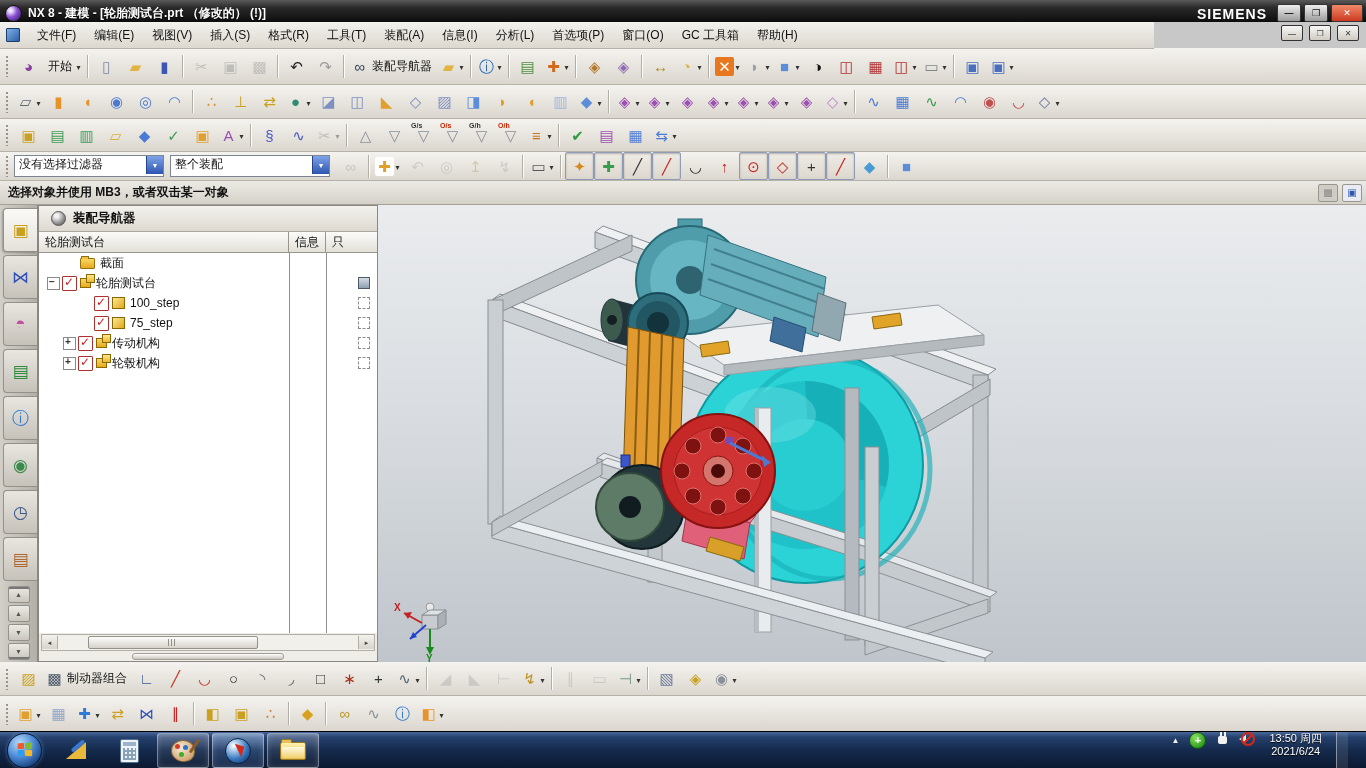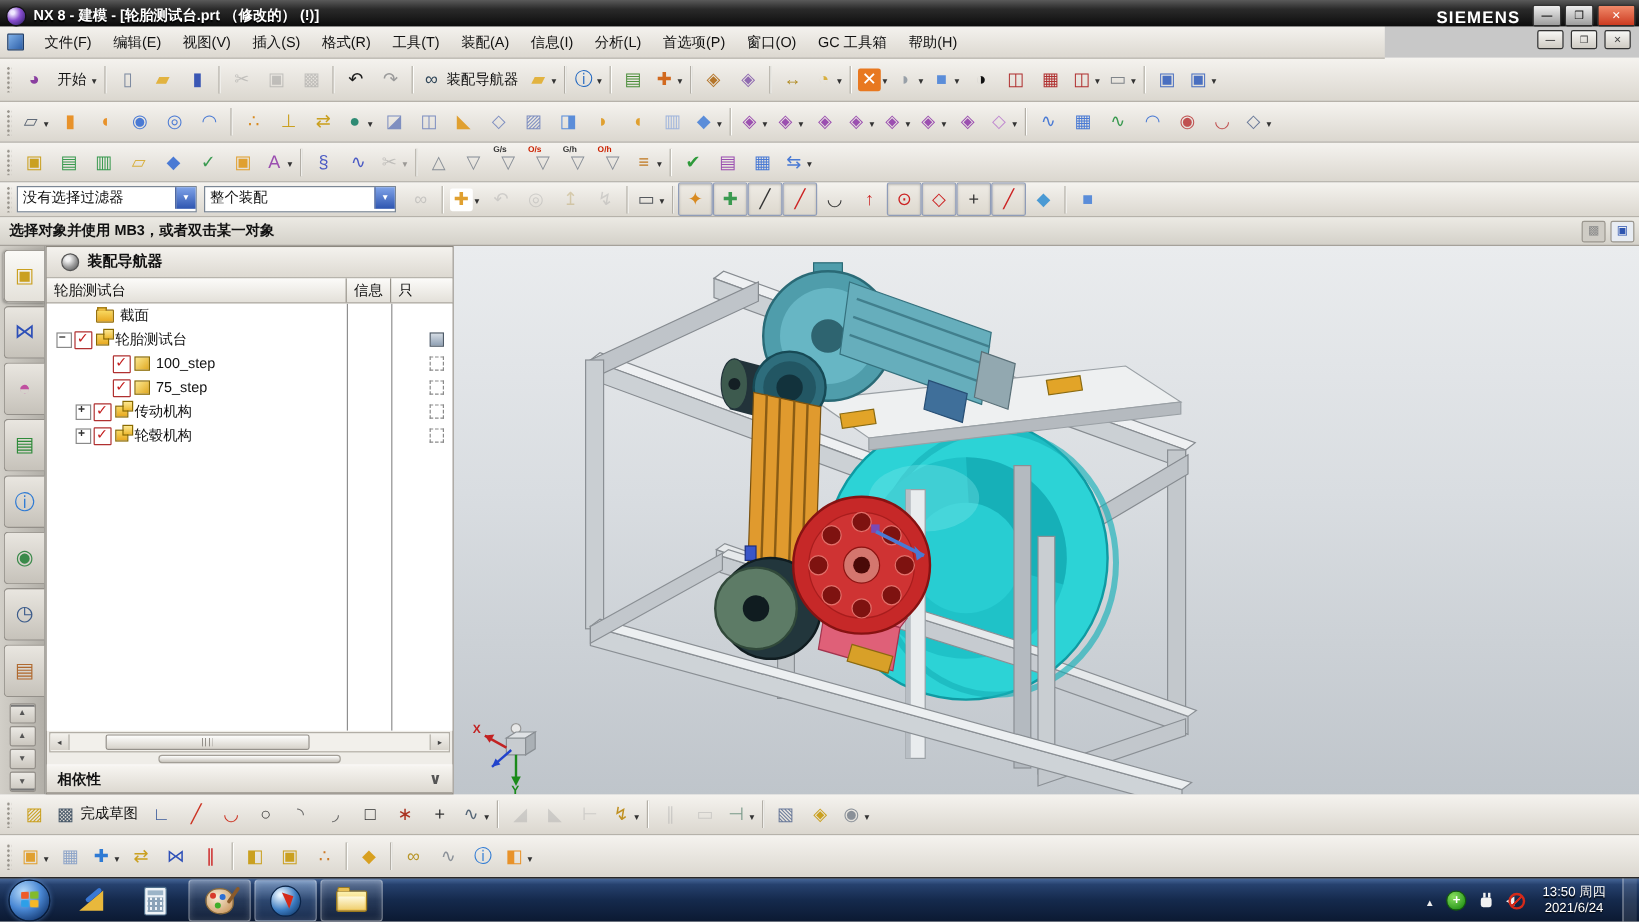--- a/index.html
+++ b/index.html
@@ -152,21 +152,21 @@
   .i-paint::before{content:"";position:absolute;left:3px;top:3px;width:5px;height:5px;border-radius:50%;background:#d83a2a;
     box-shadow:8px 1px 0 #2d6fd4,4px 8px 0 #3fae2a}
   .i-paint::after{content:"";position:absolute;right:-2px;top:-3px;width:3px;height:16px;background:#8a5a2a;transform:rotate(35deg);border-radius:2px}
   .i-nx{width:24px;height:24px;border-radius:50%;background:radial-gradient(circle at 32% 28%,#eaf5ff 5%,#3a7ac0 55%,#123a6a 90%);
     border:1px solid #0a2448;position:relative}
   .i-nx::after{content:"";position:absolute;left:7px;top:6px;width:0;height:0;
     border-top:11px solid #d42a1a;border-left:10px solid transparent;transform:rotate(18deg)}
   .i-folder{width:24px;height:16px;background:linear-gradient(#fdf2b0,#e8b948);border:1px solid #9a7a20;border-radius:2px;position:relative}
   .i-folder::before{content:"";position:absolute;top:-4px;left:0;width:9px;height:3px;background:#e8c055;border:1px solid #9a7a20;border-bottom:none;border-radius:2px 2px 0 0}
   .i-folder::after{content:"";position:absolute;left:1px;top:4px;right:1px;bottom:1px;background:linear-gradient(#fefae0,#f0d070);border-radius:1px}
-  .tray{margin-left:auto;display:flex;align-items:center;gap:10px;color:#fff;padding-right:2px}
+  .tray{margin-left:auto;display:flex;align-items:flex-start;gap:10px;color:#fff;padding-right:18px}
   .tr-arrow::before{content:"▲";font-size:8px;color:#eee}
   .tr-green{width:15px;height:15px;border-radius:50%;background:radial-gradient(circle at 35% 30%,#8ae060,#2d9a1e 75%);
     border:1px solid #145a0c;display:flex;align-items:center;justify-content:center}
   .tr-green::before{content:"+";color:#fff;font-size:11px;font-weight:bold;line-height:1}
   .tr-plug{width:13px;height:13px;position:relative}
   .tr-plug::before{content:"";position:absolute;left:2px;top:4px;width:9px;height:8px;background:#f2f2f2;border-radius:2px}
   .tr-plug::after{content:"";position:absolute;left:4px;top:0;width:2px;height:4px;background:#f2f2f2;box-shadow:4px 0 0 #f2f2f2}
   .tr-vol{width:16px;height:14px;position:relative}
   .tr-vol::before{content:"";position:absolute;left:0;top:4px;width:0;height:0;
     border-top:4px solid transparent;border-bottom:4px solid transparent;border-right:7px solid #eee;margin-top:-1px}
@@ -924,24 +924,20 @@
     <div class="hscroll">
       <span class="harrow left"></span>
       <span class="hthumb"></span>
       <span class="harrow right"></span>
     </div>
     <div class="splitter">
         <i></i>
       </div>
     <div>
 
-        <div class="acc">
-          <span>相依性</span>
-          <span class="chev"></span>
-        </div>
       </div>
   </div>
 
   <div class="viewport">
     <svg width="988" height="457" viewBox="0 0 988 457">
 
       <g>
         <polygon points="217,27 610,170 618,164 225,21" fill="#eef0f2" stroke="#868b90" stroke-width="1"></polygon>
         <polygon points="217,27 610,170 610,186 217,43" fill="#cbd0d4" stroke="#868b90" stroke-width="1"></polygon>
         <rect x="595" y="170" width="15" height="220" fill="#c3c8cc" stroke="#8a8f94"></rect>
@@ -1061,21 +1057,21 @@
   <span class="grip"></span>
 
 <span class="tbi">
 
       <span class="tglyph" style="color: rgb(202, 160, 32);">▨</span>
 
     </span>
     <span class="tbi">
 
       <span class="tglyph" style="color: rgb(74, 90, 106);">▩</span>
-      <span class="tlabel">完成草图</span>
+      <span class="tlabel">制动器组合</span>
 
     </span>
     <span class="tbi">
 
       <span class="tglyph" style="color: rgb(58, 90, 154);">∟</span>
 
     </span>
     <span class="tbi">
 
       <span class="tglyph" style="color: rgb(204, 51, 34);">╱</span>

